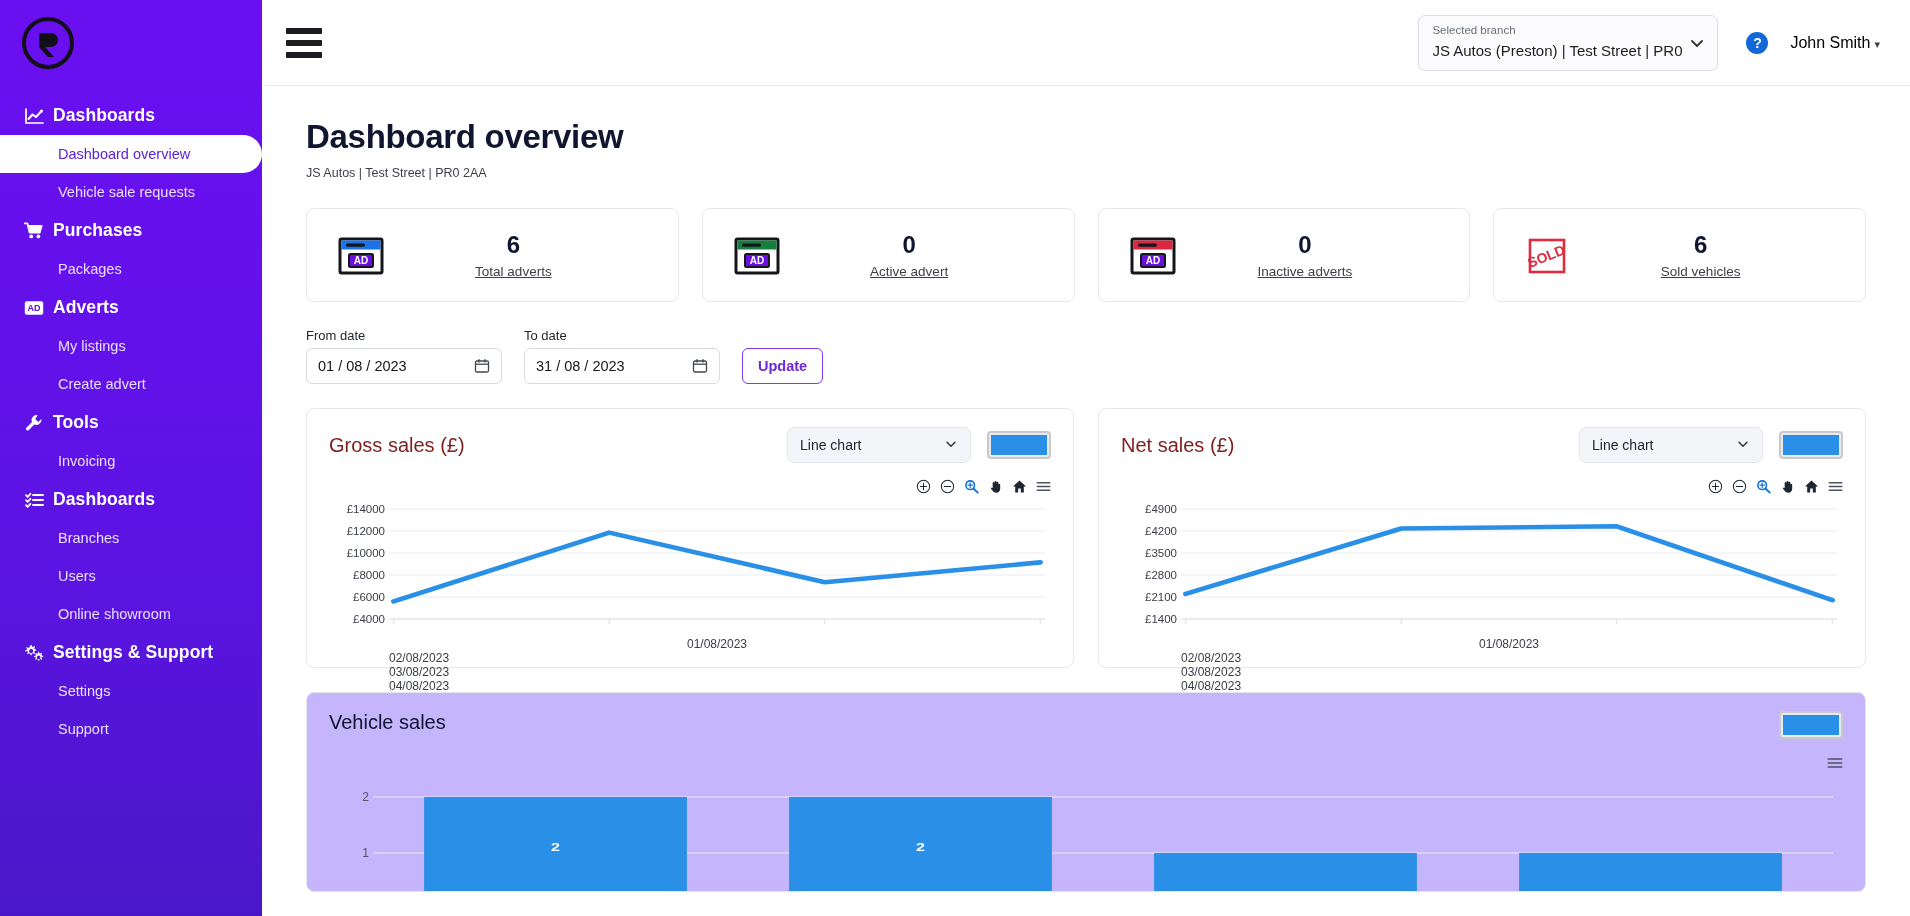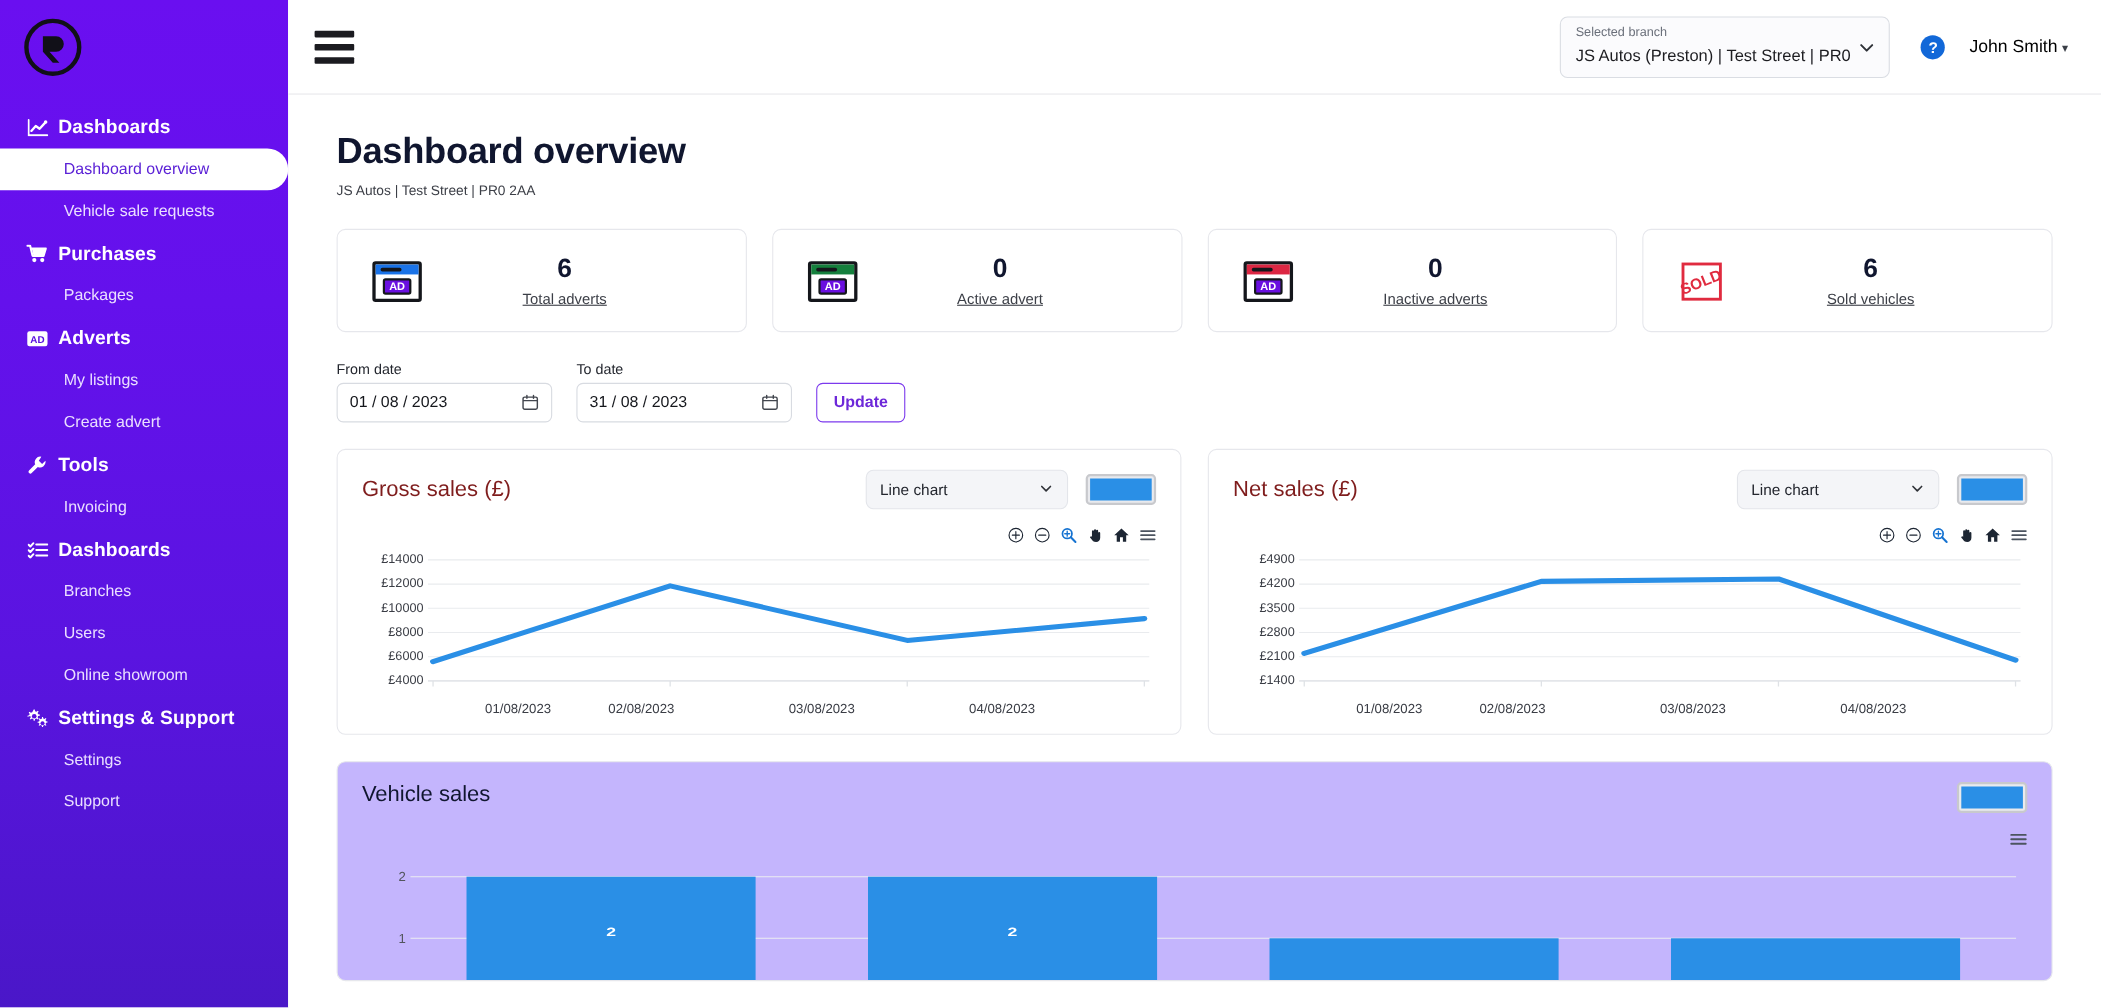--- a/index.html
+++ b/index.html
@@ -154,21 +154,21 @@
   .plot { position: relative; height: 150px; margin-top: 6px; }
   .plot .ylabels {
     position: absolute; left: 0; top: 0; width: 56px; height: 128px;
   }
   .plot .ylabels span {
     position: absolute; right: 0; font-size: 11.5px; color: #3a3d45;
     transform: translateY(-50%); white-space: nowrap;
   }
   .plot .canvas { position: absolute; left: 60px; right: 6px; top: 0; height: 128px; }
   .plot .canvas svg { display: block; width: 100%; height: 100%; }
-  .xlabels { position: absolute; left: 60px; right: 6px; top: 136px; display: flex; }
+  .xlabels { position: absolute; left: 60px; right: 6px; top: 136px; display: flex; flex-direction: column; }
   .xlabels span { flex: 1 1 0; text-align: left; font-size: 12px; color: #3a3d45; }
   .xlabels span:first-child { text-align: center; }
 
   
   .bar-card {
     border: 1px solid #e6e7ec; border-radius: 8px; background: #c4b5fd;
     margin-top: 24px; padding: 18px 22px 0 22px;
     height: 200px; position: relative; overflow: hidden;
   }
   .bar-head { display: flex; align-items: flex-start; }

